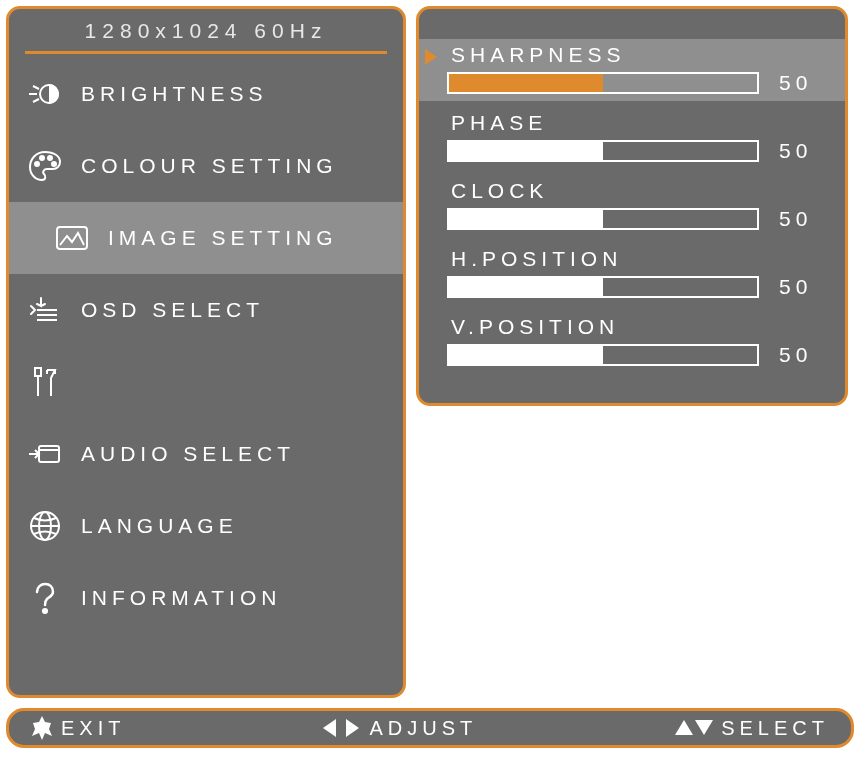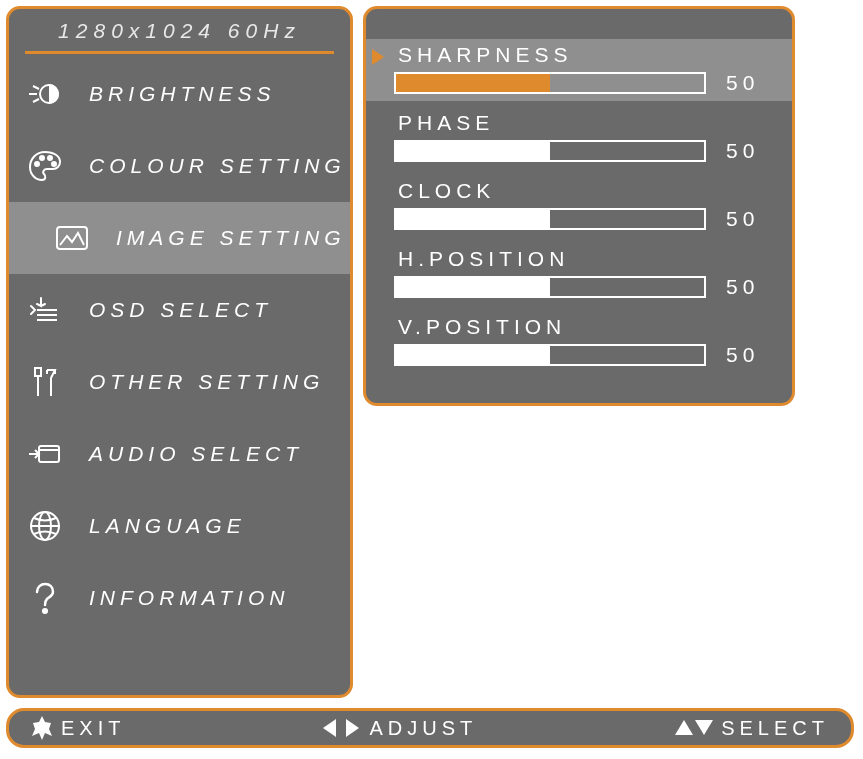--- a/index.html
+++ b/index.html
@@ -16,24 +16,23 @@
     gap: 10px;
     margin-bottom: 10px;
   }
   .panel {
     background: #6a6a6a;
     border: 3px solid #e08a2e;
     border-radius: 14px;
     overflow: hidden;
   }
   .left-panel {
-    width: 347px;
+    width: 400px;
     height: 692px;
     padding: 8px 0 6px 0;
-    font-style: italic;
   }
   .right-panel {
     width: 432px;
     height: 400px;
     padding: 30px 0 10px 0;
   }
   .header-title {
     text-align: center;
     font-size: 21px;
     letter-spacing: 6px;
@@ -43,21 +42,21 @@
   .hr-line {
     height: 3px;
     background: #e08a2e;
     margin: 0 16px 4px 16px;
   }
   .menu-item {
     display: flex;
     align-items: center;
     height: 72px;
     padding: 0 14px 0 18px;
-    gap: 26px;
+    gap: 18px;
   }
   .menu-item.selected {
     background: #8f8f8f;
     padding-left: 45px;
   }
   .menu-icon {
     width: 36px;
     height: 36px;
     display: flex;
     align-items: center;
@@ -212,21 +211,20 @@
     <div class="menu-item">
       <span class="menu-icon">
         <svg width="36" height="36" viewBox="0 0 36 36" fill="none" stroke="#fff" stroke-width="2">
           <rect x="8" y="4" width="6" height="8"></rect>
           <line x1="11" y1="12" x2="11" y2="32"></line>
           <path d="M20 6 L28 6 L24 14 L24 32"></path>
           <line x1="20" y1="6" x2="20" y2="10"></line>
           <line x1="28" y1="6" x2="28" y2="10"></line>
         </svg>
       </span>
-      <span class="menu-label">OTHER SETTING</span>
     </div>
 
     <div class="menu-item">
       <span class="menu-icon">
         <svg width="36" height="36" viewBox="0 0 36 36" fill="none" stroke="#fff" stroke-width="2">
           <rect x="12" y="10" width="20" height="16" rx="2"></rect>
           <line x1="12" y1="14" x2="32" y2="14"></line>
           <path d="M2 18 L12 18 M8 14 L12 18 L8 22"></path>
         </svg>
       </span>

